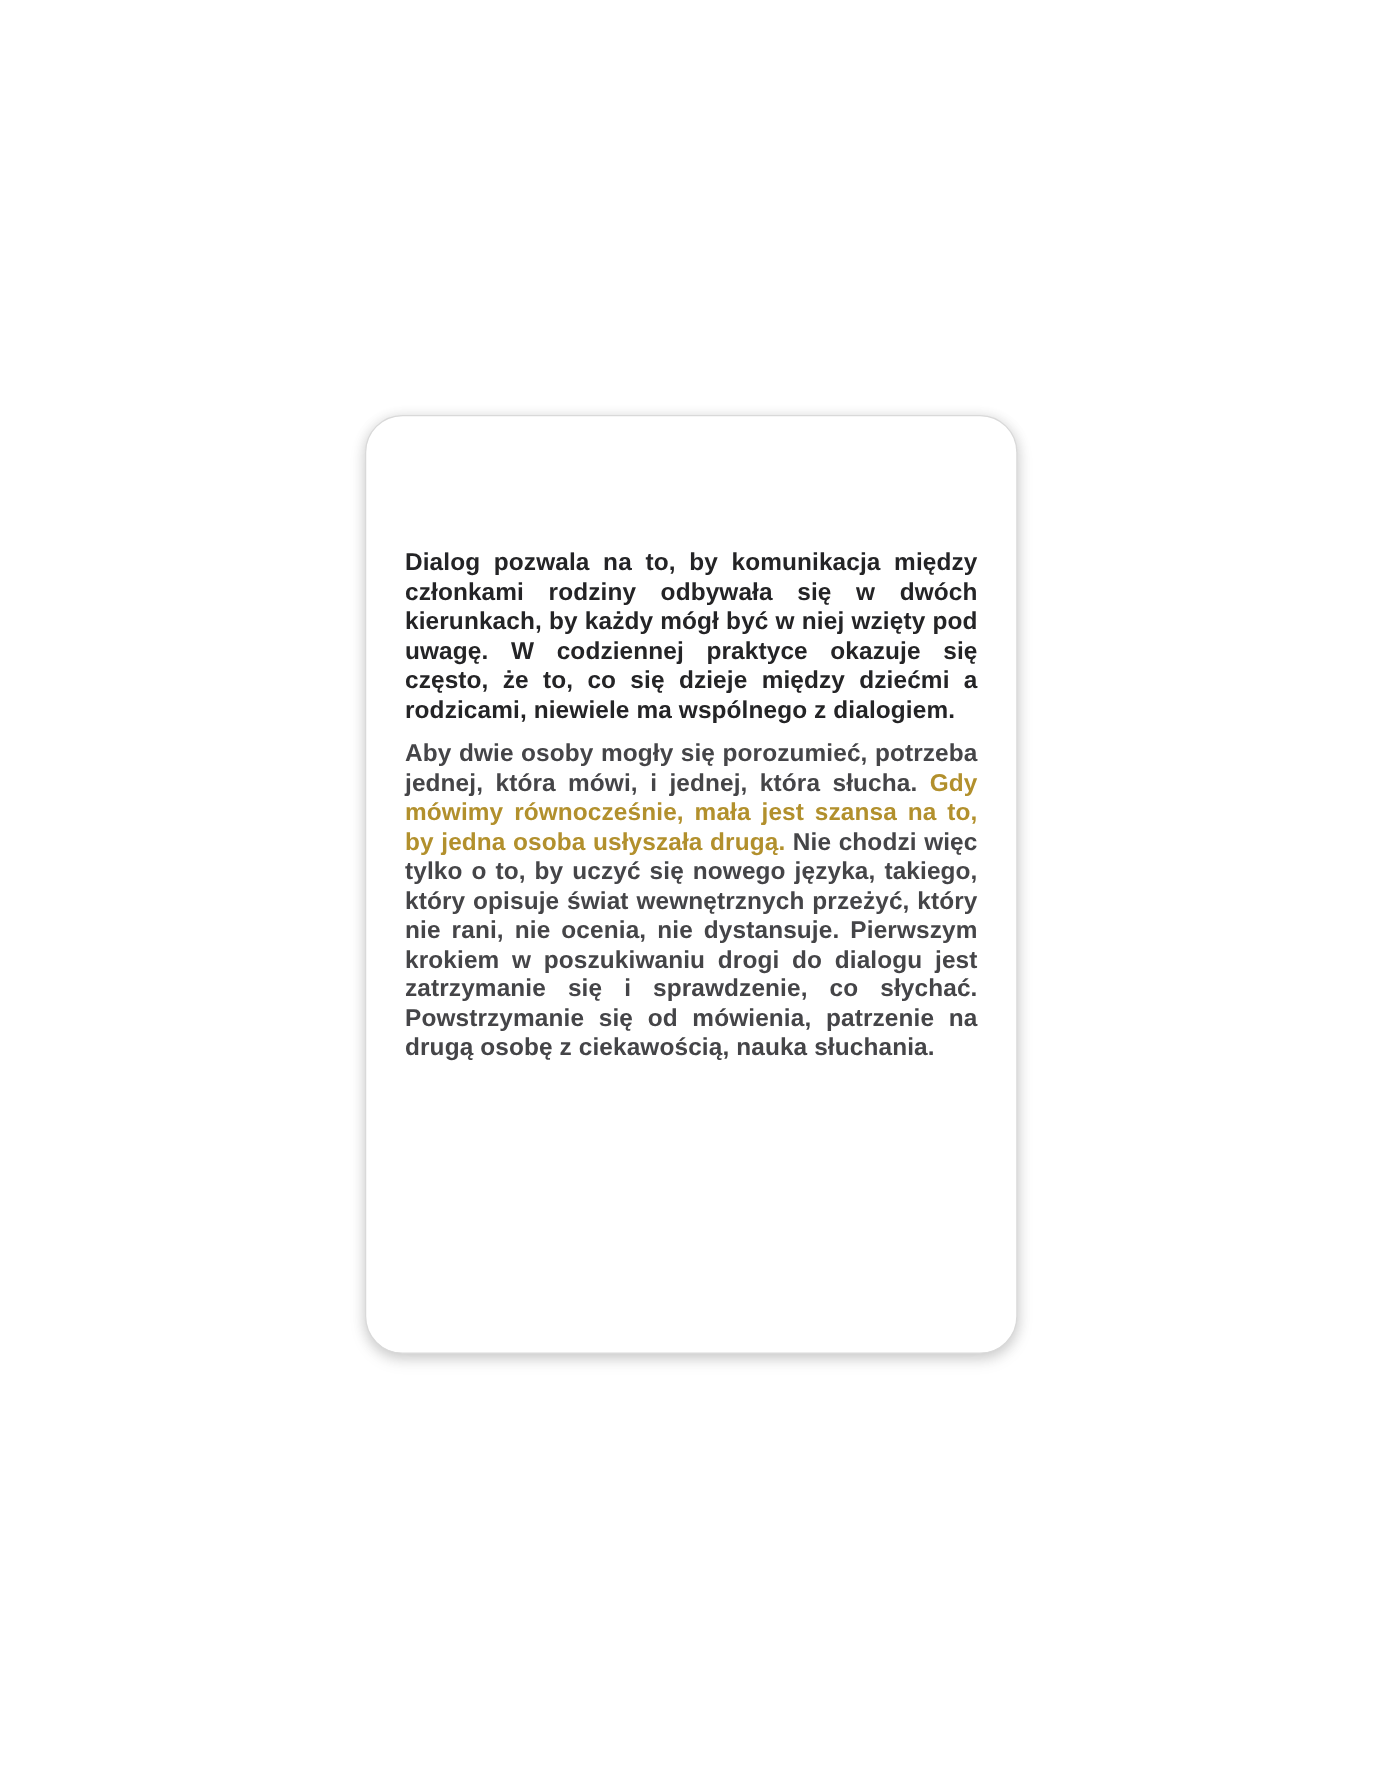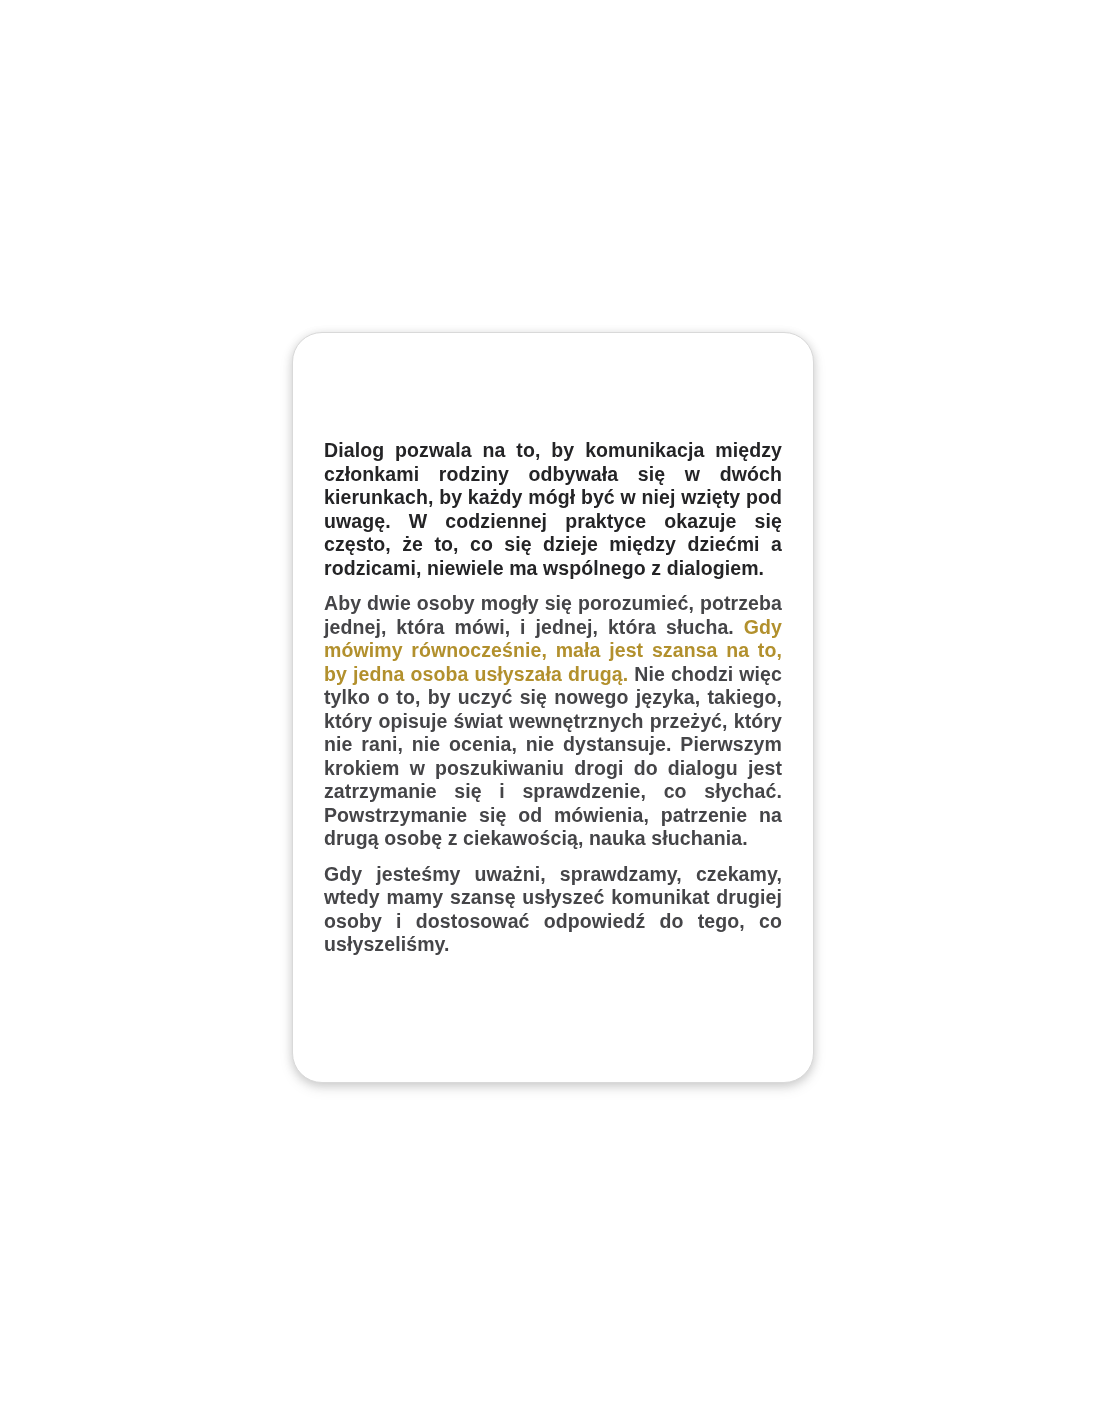--- a/index.html
+++ b/index.html
@@ -59,17 +59,14 @@
 <div class="page">
   <div class="card">
     <p>
       <span class="seg-bold-dark">Dialog pozwala na to, by komunikacja między członkami rodziny odbywała się w dwóch kierun­kach, by każdy mógł być w niej wzięty pod uwagę. W codziennej praktyce okazuje się często, że to, co się dzieje między dziećmi a rodzicami, niewiele ma wspólnego z dialogiem.</span>
     </p>
     <p>
       <span class="seg-body">Aby dwie osoby mogły się porozumieć, potrzeba jed­nej, która mówi, i jednej, która słucha. </span>
       <span class="seg-bold-gold">Gdy mówimy równocześnie, mała jest szansa na to, by jedna osoba usłyszała drugą.</span>
       <span class="seg-body"> Nie chodzi więc tylko o to, by uczyć się nowego języka, takiego, który opisuje świat wewnętrznych przeżyć, który nie rani, nie oce­nia, nie dystansuje. Pierwszym krokiem w poszukiwa­niu drogi do dialogu jest zatrzymanie się i sprawdzenie, co słychać. Powstrzymanie się od mówienia, patrzenie na drugą osobę z ciekawością, nauka słuchania.</span>
     </p>
-    <p>
-      <span class="seg-body">Gdy jesteśmy uważni, sprawdzamy, czekamy, wtedy mamy szansę usłyszeć komunikat drugiej osoby i do­stosować odpowiedź do tego, co usłyszeliśmy.</span>
-    </p>
   </div>
 </div>
 
 </body></html>

